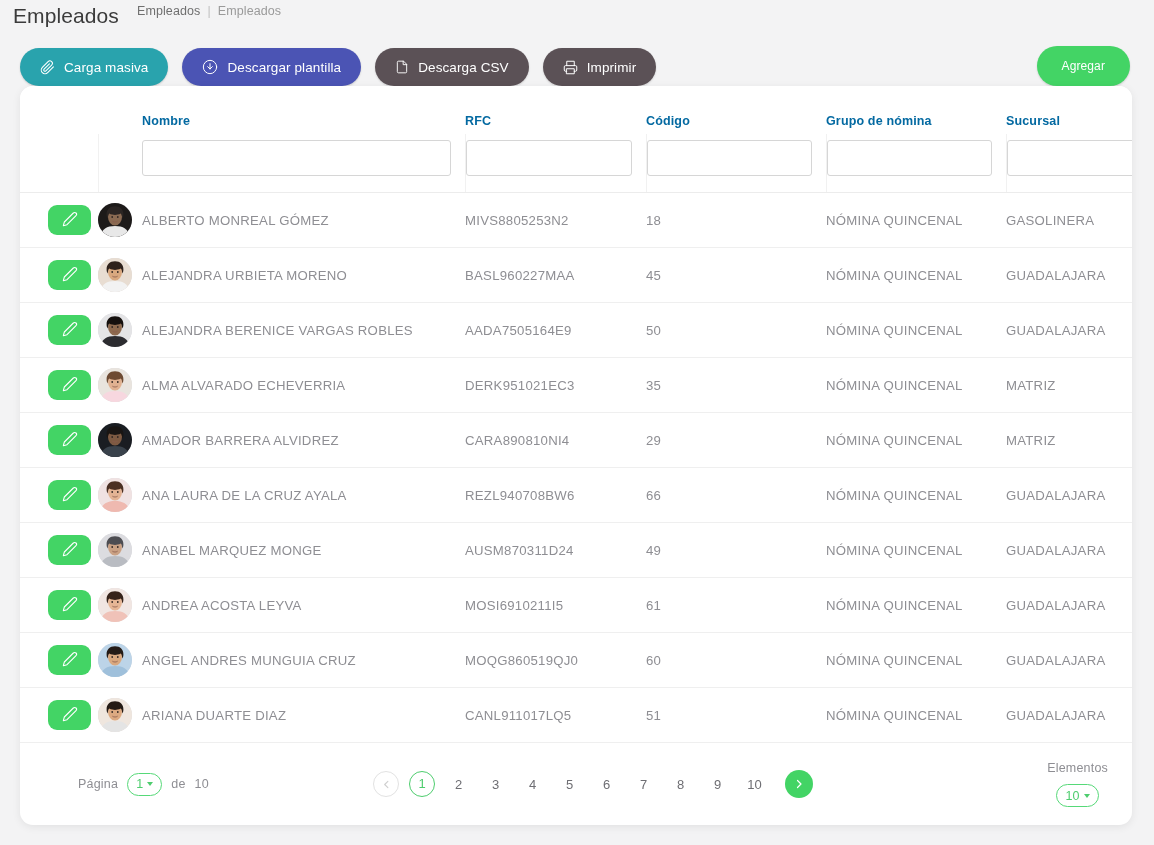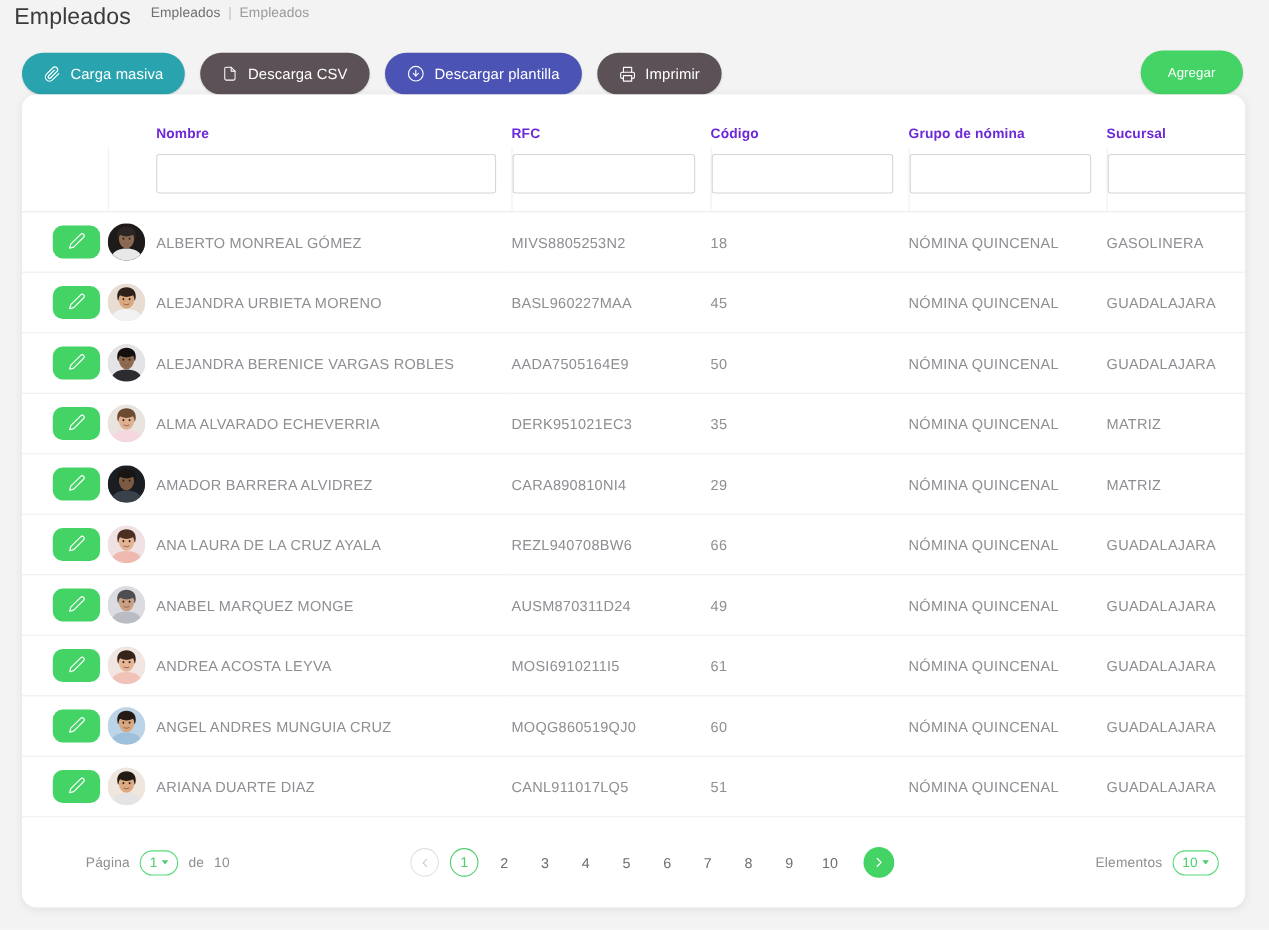--- a/index.html
+++ b/index.html
@@ -99,21 +99,21 @@
   table.emp col.c-av     { width: 44px; }
   table.emp col.c-name   { width: 323px; }
   table.emp col.c-rfc    { width: 181px; }
   table.emp col.c-cod    { width: 180px; }
   table.emp col.c-grp    { width: 180px; }
   table.emp col.c-suc    { width: 160px; }
 
   table.emp thead th {
     text-align: left;
     font-size: 12.5px;
-    color: #6d28d9;
+    color: #0369a1;
     font-weight: bold;
     letter-spacing: 0.15px;
     padding: 28px 0 6px 0;
     vertical-align: bottom;
     background: #fff;
   }
   .filter-row td {
     padding: 6px 14px 16px 0;
     border-bottom: 1px solid #ececec;
     border-right: 1px solid #f1f1f1;
@@ -175,21 +175,21 @@
     margin-left: 34px;
   }
   .pager-left, .pager-right {
     font-size: 12.5px;
     color: #8e8e93;
     display: flex;
     align-items: center;
     gap: 9px;
     letter-spacing: .2px;
   }
-  .pager-right { margin-left: auto; }
+  .pager-right { margin-left: auto; flex-direction: column; }
   .mini-select {
     border: 1px solid #56d978;
     border-radius: 13px;
     height: 23px;
     min-width: 35px;
     display: inline-flex;
     align-items: center;
     justify-content: center;
     gap: 4px;
     padding: 0 8px;
@@ -261,39 +261,39 @@
 
   <button class="btn btn-teal">
     <span class="ico">
       <svg width="15" height="15" viewBox="0 0 24 24" fill="none" stroke="#fff" stroke-width="1.7" stroke-linecap="round" stroke-linejoin="round">
         <path d="M21.44 11.05l-9.19 9.19a6 6 0 0 1-8.49-8.49l9.19-9.19a4 4 0 0 1 5.66 5.66l-9.2 9.19a2 2 0 0 1-2.83-2.83l8.49-8.48"></path>
       </svg>
     </span>
     <span>Carga masiva</span>
   </button>
 
-  <button class="btn btn-gray">
-    <span class="ico">
-      <svg width="14" height="16" viewBox="0 0 24 24" fill="none" stroke="#fff" stroke-width="1.6" stroke-linecap="round" stroke-linejoin="round">
-        <path d="M14 2H6a2 2 0 0 0-2 2v16a2 2 0 0 0 2 2h12a2 2 0 0 0 2-2V8z"></path>
-          <path d="M14 2v6h6"></path>
-      </svg>
-    </span>
-    <span>Descarga CSV</span>
-  </button>
-
   <button class="btn btn-indigo">
     <span class="ico">
       <svg width="16" height="16" viewBox="0 0 24 24" fill="none" stroke="#fff" stroke-width="1.5" stroke-linecap="round" stroke-linejoin="round">
         <circle cx="12" cy="12" r="10"></circle>
           <path d="M12 7v8"></path>
           <path d="M8.5 11.5L12 15l3.5-3.5"></path>
       </svg>
     </span>
     <span>Descargar plantilla</span>
+  </button>
+
+  <button class="btn btn-gray">
+    <span class="ico">
+      <svg width="14" height="16" viewBox="0 0 24 24" fill="none" stroke="#fff" stroke-width="1.6" stroke-linecap="round" stroke-linejoin="round">
+        <path d="M14 2H6a2 2 0 0 0-2 2v16a2 2 0 0 0 2 2h12a2 2 0 0 0 2-2V8z"></path>
+          <path d="M14 2v6h6"></path>
+      </svg>
+    </span>
+    <span>Descarga CSV</span>
   </button>
 
   <button class="btn btn-gray">
     <span class="ico">
       <svg width="15" height="15" viewBox="0 0 24 24" fill="none" stroke="#fff" stroke-width="1.6" stroke-linecap="round" stroke-linejoin="round">
         <path d="M6 9V2h12v7"></path>
           <path d="M6 18H4a2 2 0 0 1-2-2v-5a2 2 0 0 1 2-2h16a2 2 0 0 1 2 2v5a2 2 0 0 1-2 2h-2"></path>
           <path d="M6 14h12v8H6z"></path>
       </svg>
     </span>

